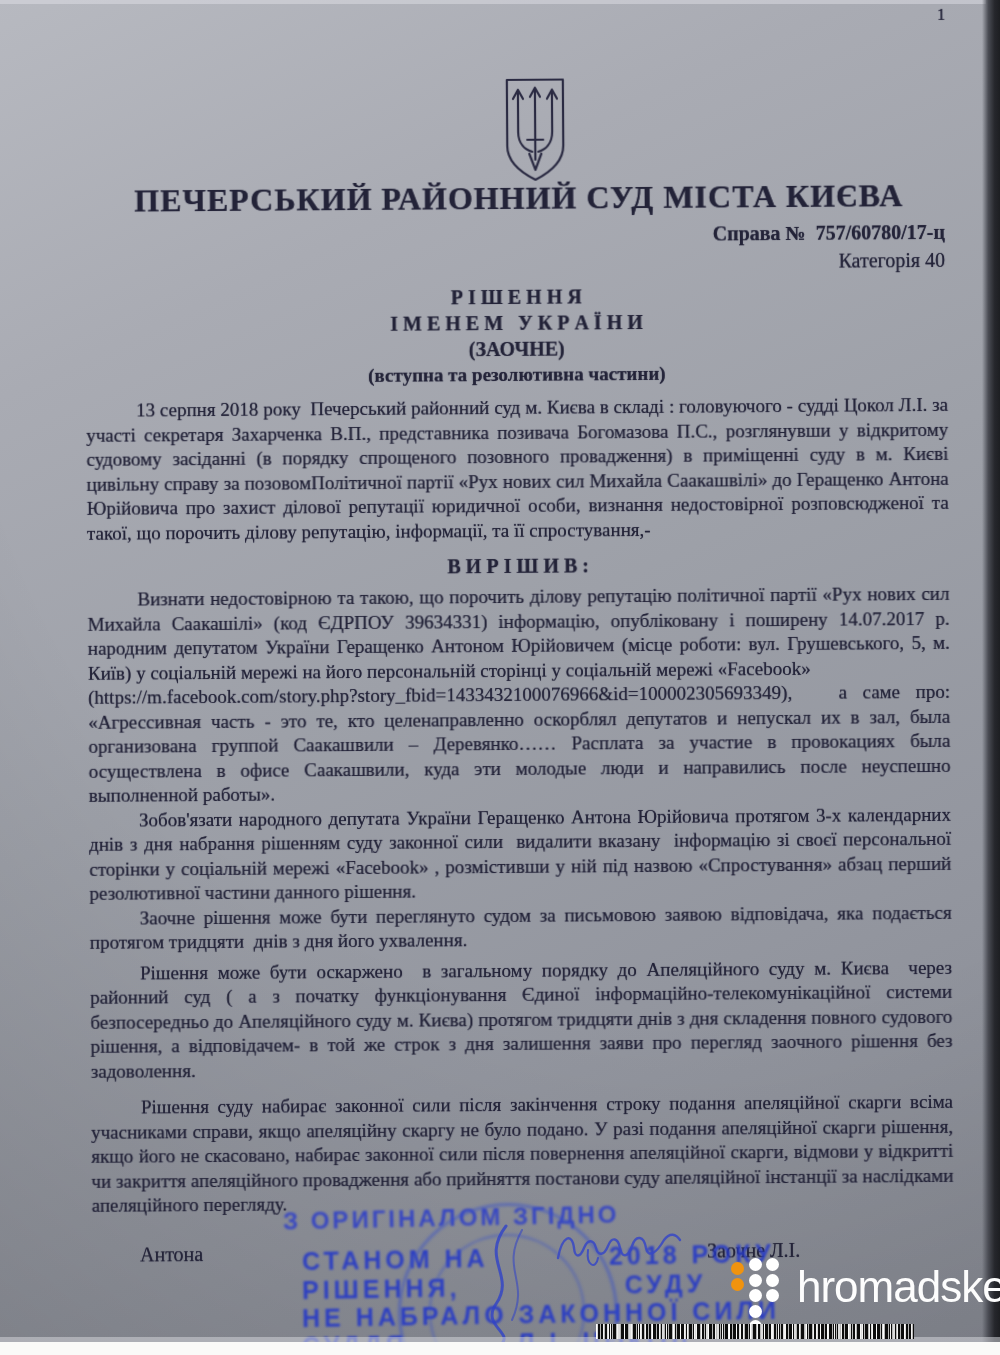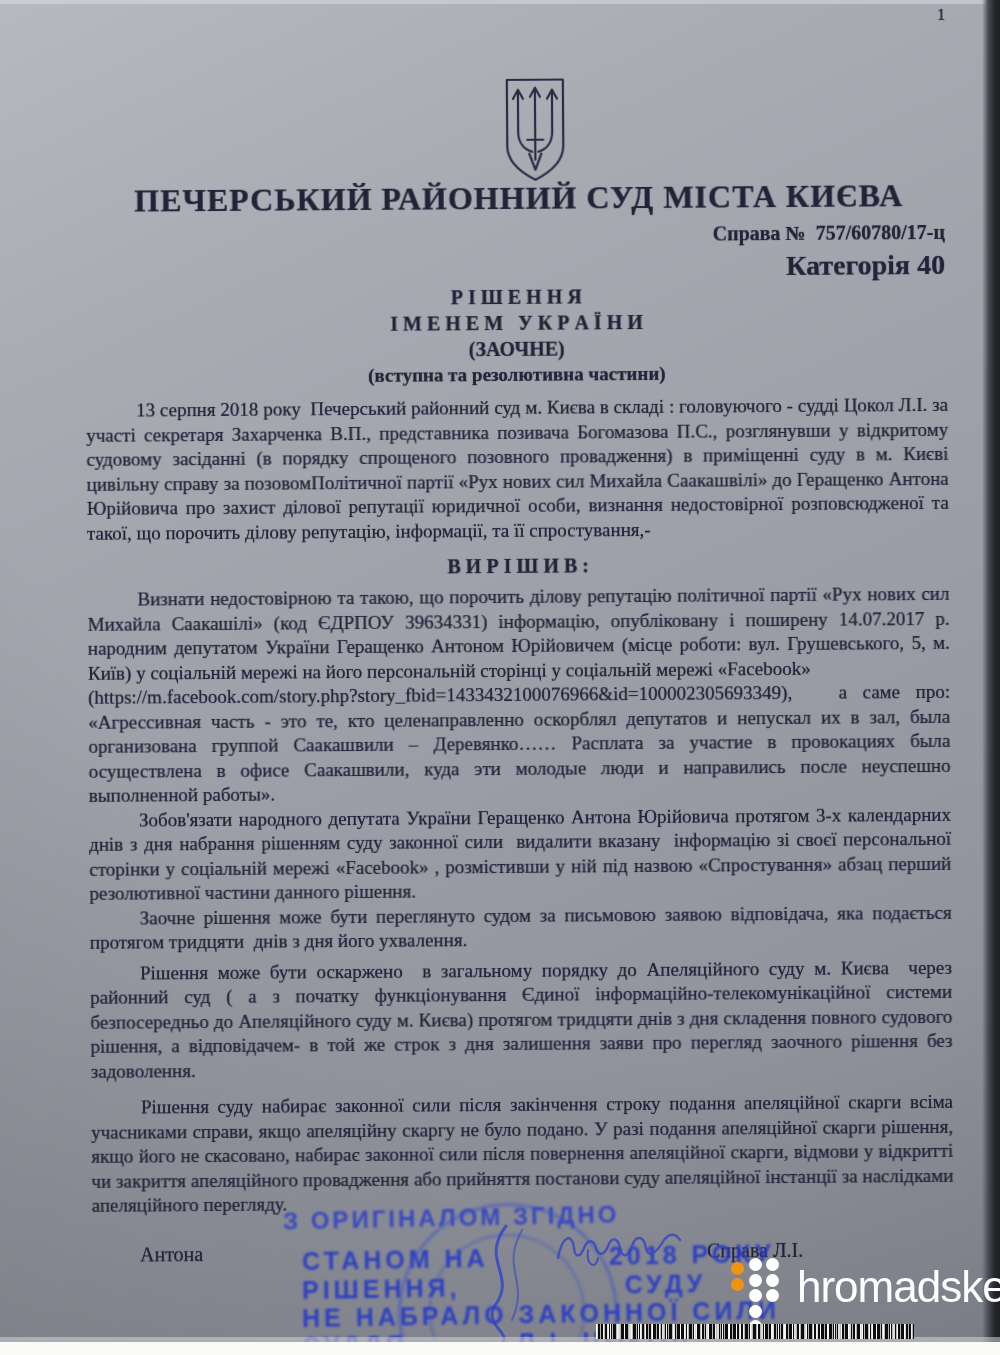--- a/index.html
+++ b/index.html
@@ -39,21 +39,21 @@
     filter:blur(.3px);
     text-shadow:0 0 .7px rgba(28,28,55,.75);
   }
   .page-num{position:absolute;top:8px;right:50px;font-size:17px;}
   .emblem{position:absolute;left:503px;top:76px;}
   .court-name{
     position:absolute;top:180px;left:22px;width:1000px;text-align:center;
     font-size:32px;font-weight:700;letter-spacing:1px;white-space:nowrap;
   }
   .case-no{position:absolute;top:224px;right:52px;font-size:20px;font-weight:700;}
-  .category{position:absolute;top:252px;right:52px;font-size:28px;font-weight:700;}
+  .category{position:absolute;top:252px;right:52px;font-size:20px;font-weight:400;}
 
   .textcol{position:absolute;left:88px;top:284px;width:862px;}
   .title-line{text-align:center;font-weight:700;font-size:20px;line-height:26px;}
   .title-sub{text-align:center;font-weight:700;font-size:19px;line-height:26px;margin-bottom:8px;}
   .para{
     margin:0;font-size:19px;line-height:24.5px;text-align:justify;text-indent:50px;
   }
   .para.noindent{text-indent:0;}
   .para.mt6{margin-top:6px;}
   .para.mt12{margin-top:12px;}
@@ -139,21 +139,21 @@
       <p class="para">Визнати недостовірною та такою, що порочить ділову репутацію політичної партії «Рух нових сил Михайла Саакашілі» (код ЄДРПОУ 39634331) інформацію, опубліковану і поширену 14.07.2017 р. народним депутатом України Геращенко Антоном Юрійовичем (місце роботи: вул. Грушевського, 5, м. Київ) у соціальній мережі на його персональній сторінці у соціальній мережі «Facebook»</p>
       <p class="para noindent">(https://m.facebook.com/story.php?story_fbid=1433432100076966&amp;id=100002305693349),&nbsp;&nbsp; а саме про: «Агрессивная часть - это те, кто целенаправленно оскорблял депутатов и непускал их в зал, была организована группой Саакашвили – Деревянко…… Расплата за участие в провокациях была осуществлена в офисе Саакашвили, куда эти молодые люди и направились после неуспешно выполненной работы».</p>
       <p class="para">Зобов'язати народного депутата України Геращенко Антона Юрійовича протягом 3-х календарних днів з дня набрання рішенням суду законної сили&nbsp; видалити вказану&nbsp; інформацію зі своєї персональної сторінки у соціальній мережі «Facebook» , розмістивши у ній під назвою «Спростування» абзац перший резолютивної частини данного рішення.</p>
       <p class="para">Заочне рішення може бути переглянуто судом за письмовою заявою відповідача, яка подається протягом тридцяти&nbsp; днів з дня його ухвалення.</p>
       <p class="para mt6">Рішення може бути оскаржено&nbsp; в загальному порядку до Апеляційного суду м. Києва&nbsp; через районний суд ( а з початку функціонування Єдиної інформаційно-телекомунікаційної системи безпосередньо до Апеляційного суду м. Києва) протягом тридцяти днів з дня складення повного судового рішення, а відповідачем- в той же строк з дня залишення заяви про перегляд заочного рішення без задоволення.</p>
       <p class="para mt12">Рішення суду набирає законної сили після закінчення строку подання апеляційної скарги всіма учасниками справи, якщо апеляційну скаргу не було подано. У разі подання апеляційної скарги рішення, якщо його не скасовано, набирає законної сили після повернення апеляційної скарги, відмови у відкритті чи закриття апеляційного провадження або прийняття постанови суду апеляційної інстанції за наслідками апеляційного перегляду.</p>
     </div>
 
     <div class="sig-row">
       <span class="judge-label">Антона</span>
-      <span class="judge-name">Справа Л.І.</span>
+      <span class="judge-name">Заочне Л.І.</span>
     </div>
   </div>
 
   <div class="stamp-layer">
     <div class="certify">З ОРИГІНАЛОМ ЗГІДНО</div>
     <div class="stampline sl1">СТАНОМ НА&nbsp;&nbsp;&nbsp;&nbsp;&nbsp;&nbsp;&nbsp;&nbsp;&nbsp;&nbsp;&nbsp;2018 РОКУ</div>
     <div class="stampline sl2">РІШЕННЯ,&nbsp;&nbsp;&nbsp;&nbsp;&nbsp;&nbsp;&nbsp;&nbsp;&nbsp;&nbsp;&nbsp;&nbsp;&nbsp;&nbsp;&nbsp;СУДУ</div>
     <div class="stampline sl3">НЕ НАБРАЛО ЗАКОННОЇ СИЛИ</div>
     <div class="stampline sl4">СУДДЯ&nbsp;&nbsp;&nbsp;&nbsp;&nbsp;&nbsp;&nbsp;&nbsp;&nbsp;&nbsp;Л.І. ЦОКОЛ</div>
     <div class="seal seal-outer"></div>

